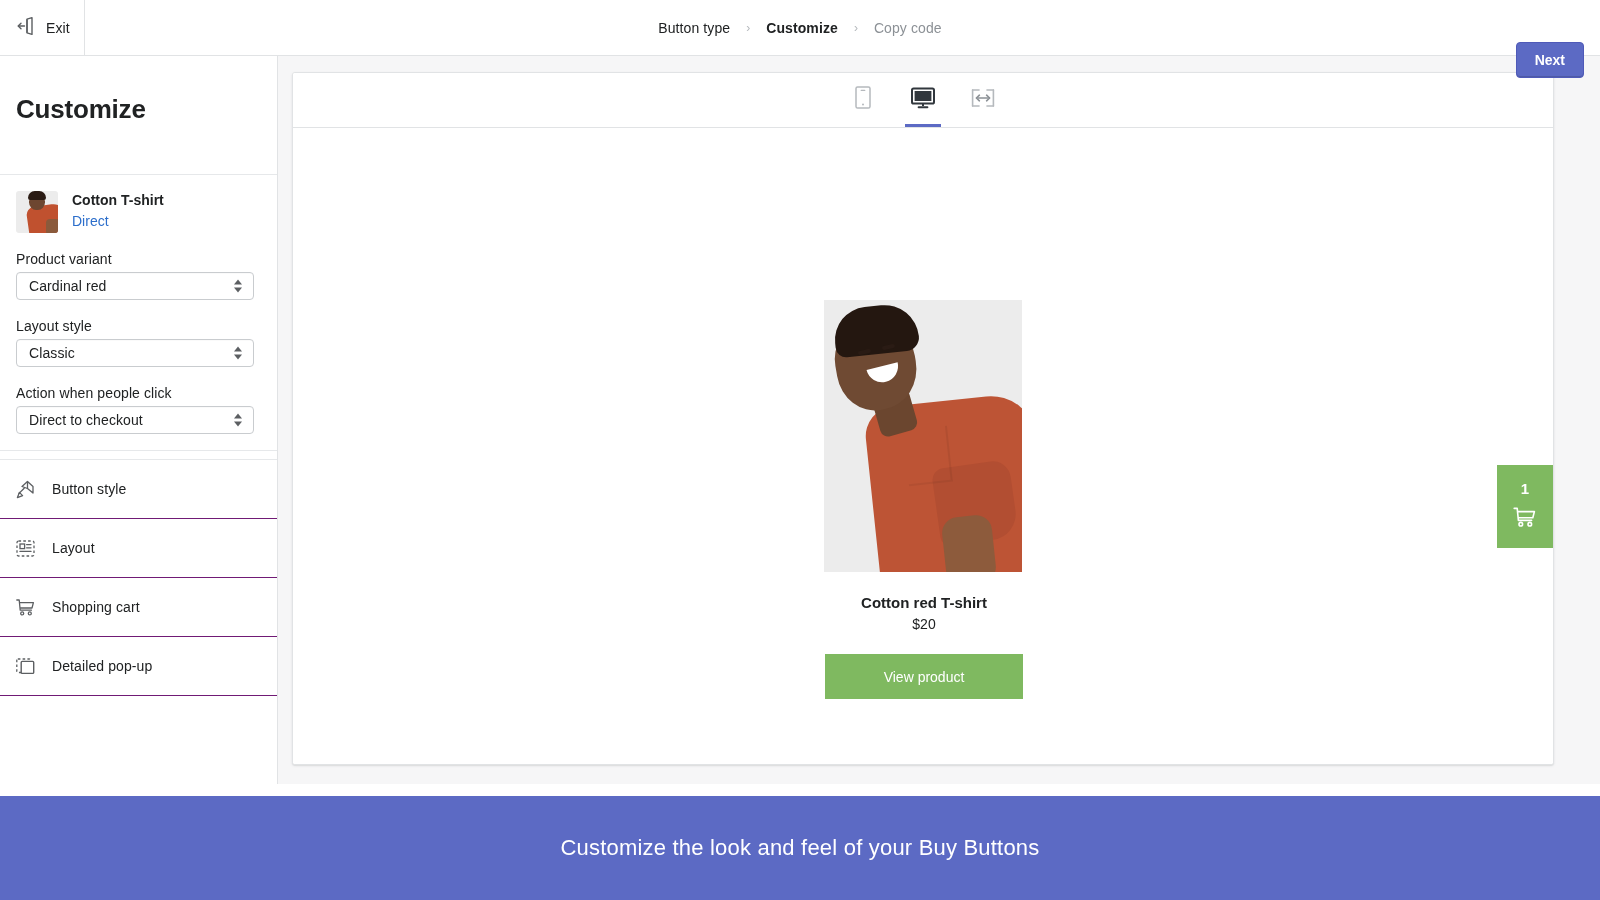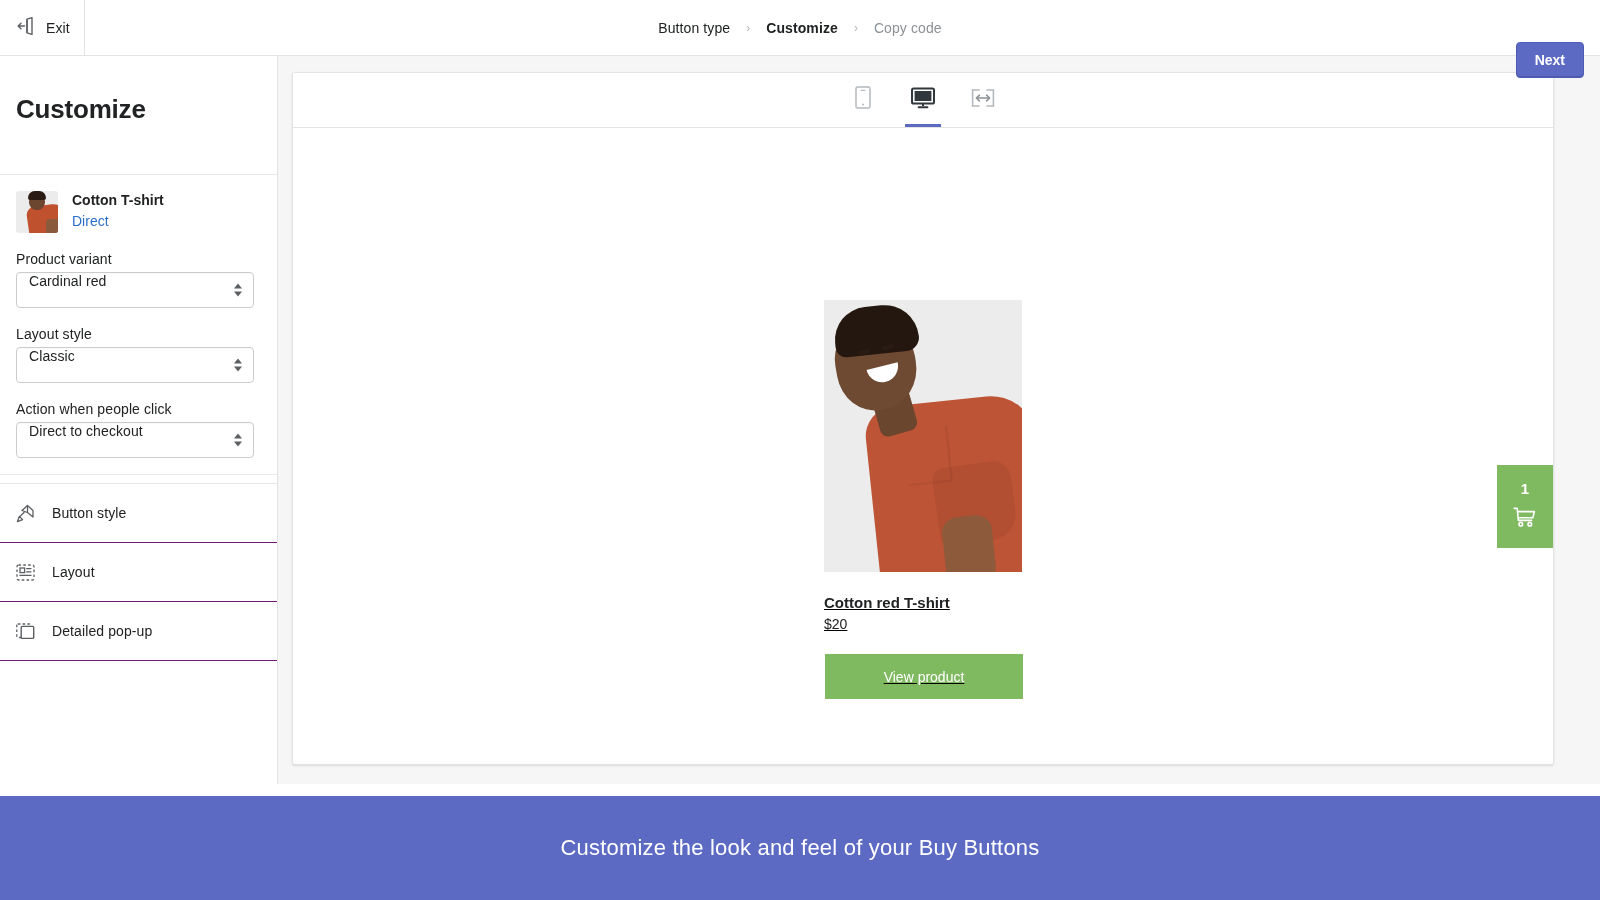--- a/index.html
+++ b/index.html
@@ -83,24 +83,24 @@
   }
   .thumb .tb-arm {
     position: absolute; left: 30px; top: 28px; width: 14px; height: 16px;
     background: #8a5a3c; border-radius: 4px;
   }
   .product-name { font-size: 14px; font-weight: 700; color: #202223; line-height: 19px; }
   .change-link { font-size: 14px; color: #2c6ecb; cursor: pointer; line-height: 22px; }
   .field { margin-top: 18px; }
   .field-label { font-size: 14px; color: #202223; margin-bottom: 5px; letter-spacing: .1px; }
   .select {
-    position: relative; width: 238px; height: 36px;
+    position: relative; width: 238px; height: 28px;
     border: 1px solid #c9cccf; border-radius: 4px;
     background: #fff;
-    display: flex; align-items: flex-start;
+    display: flex; align-items: center;
     box-shadow: inset 0 1px 0 rgba(0,0,0,.02);
     cursor: pointer;
   }
   .select-value { font-size: 14px; color: #202223; padding-left: 12px; letter-spacing: .1px; }
   .select-arrows {
     position: absolute; right: 11px; top: 50%; transform: translateY(-50%);
     display: flex; flex-direction: column; gap: 3px;
   }
   .ar-up, .ar-dn { width: 0; height: 0; border-left: 4px solid transparent; border-right: 4px solid transparent; }
   .ar-up { border-bottom: 5px solid #5c5f62; }
@@ -139,21 +139,21 @@
     cursor: pointer; position: relative;
   }
   .view-btn.active::after {
     content: ""; position: absolute; left: 3px; right: 3px; bottom: 0;
     height: 3px; background: #5c6ac4;
   }
   .preview-body { position: relative; height: 636px; background: #fff; }
 
   .product-card {
     position: absolute; left: 531px; top: 172px; width: 200px;
-    text-decoration: underline;
+    text-align: center;
   }
   .hero-img {
     width: 198px; height: 272px;
     background: #ececec;
     position: relative; overflow: hidden;
   }
   .hi-hair {
     position: absolute; left: 10px; top: 6px; width: 84px; height: 48px;
     background: #241710; border-radius: 44px 46px 18px 14px;
     transform: rotate(-6deg);
@@ -330,20 +330,31 @@
           <rect x="2" y="3" width="17" height="15" rx="1.5" stroke="#5c5f62" stroke-width="1.3" stroke-dasharray="2.6 2.2"></rect>
           <rect x="5" y="6" width="4.6" height="4.6" stroke="#5c5f62" stroke-width="1.3"></rect>
           <path d="M11.6 6.6 H16" stroke="#5c5f62" stroke-width="1.3" stroke-linecap="round"></path>
           <path d="M11.6 9.8 H16" stroke="#5c5f62" stroke-width="1.3" stroke-linecap="round"></path>
           <path d="M5 13.4 H16" stroke="#5c5f62" stroke-width="1.3" stroke-linecap="round"></path>
         </svg>
       </span>
       <span class="menu-label">Layout</span>
     </div>
 
+    <div class="menu-item">
+      <span class="menu-icon">
+        <svg width="21" height="21" viewBox="0 0 21 21" fill="none">
+          <path d="M1.8 3 H4.2 L5.2 13.2 H16.4" stroke="#5c5f62" stroke-width="1.3" stroke-linecap="round" stroke-linejoin="round"></path>
+          <path d="M4.6 5.6 H18.4 L17 11 H5.1" stroke="#5c5f62" stroke-width="1.3" stroke-linejoin="round"></path>
+          <circle cx="7.2" cy="16.4" r="1.5" stroke="#5c5f62" stroke-width="1.3"></circle>
+          <circle cx="14.8" cy="16.4" r="1.5" stroke="#5c5f62" stroke-width="1.3"></circle>
+        </svg>
+      </span>
+      <span class="menu-label">Shopping cart</span>
+    </div>
 
     <div class="menu-item">
       <span class="menu-icon">
         <svg width="21" height="21" viewBox="0 0 21 21" fill="none">
           <rect x="1.8" y="3" width="13.5" height="13.5" rx="1" stroke="#5c5f62" stroke-width="1.3" stroke-dasharray="2.6 2.2"></rect>
           <rect x="6.2" y="5.4" width="12.5" height="12" rx="1" stroke="#5c5f62" stroke-width="1.4" fill="#fff"></rect>
         </svg>
       </span>
       <span class="menu-label">Detailed pop-up</span>
     </div>

